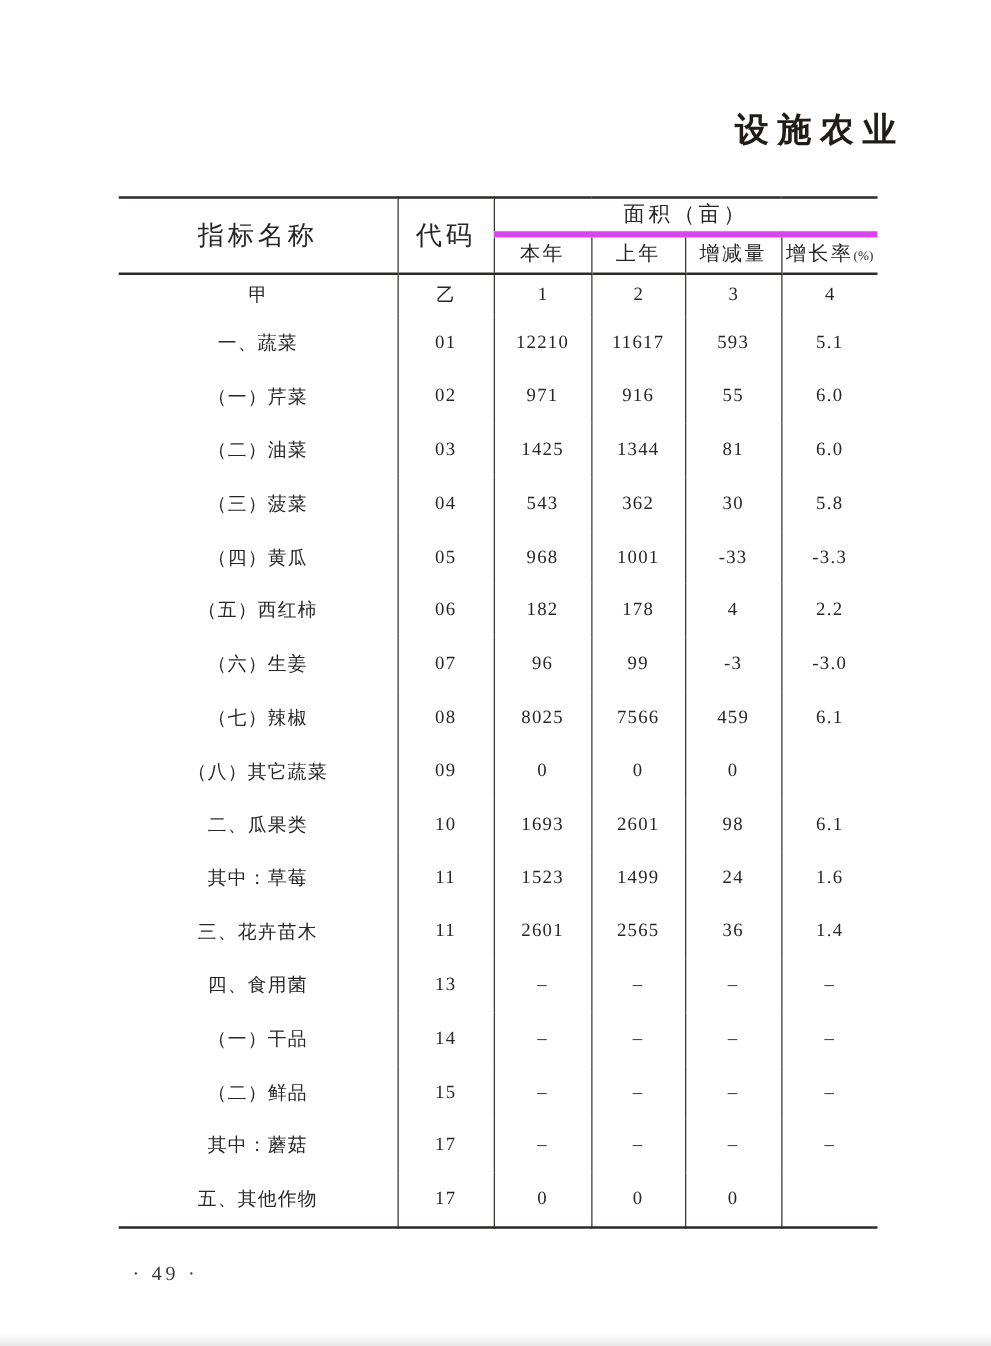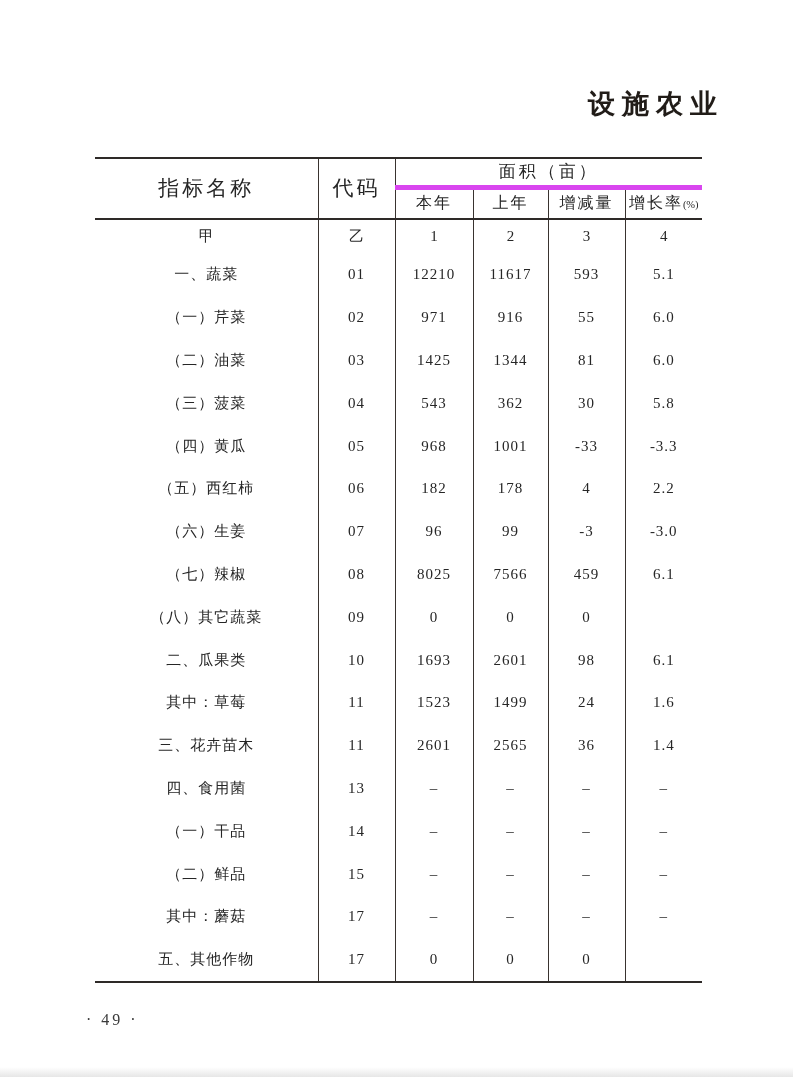--- a/index.html
+++ b/index.html
@@ -51,21 +51,21 @@
     height: 28px;
     border-bottom: 2px solid #2e2a28;
     font-size: 16px;
     letter-spacing: 2px;
   }
   .unit-small { font-size: 10.5px; letter-spacing: 0; }
   tr.key-row td { height: 34px; font-size: 15px; }
   tr.data-row td { height: 42.8px; font-size: 15px; letter-spacing: 1px; }
   .page-number {
     position: absolute;
-    left: 86px;
+    left: 106px;
     top: 1011px;
     font-size: 16px;
     letter-spacing: 3px;
     color: #3a3a3a;
     white-space: nowrap;
   }
   .scan-shade {
     position: absolute;
     left: 0; right: 0; bottom: 0;
     height: 10px;

